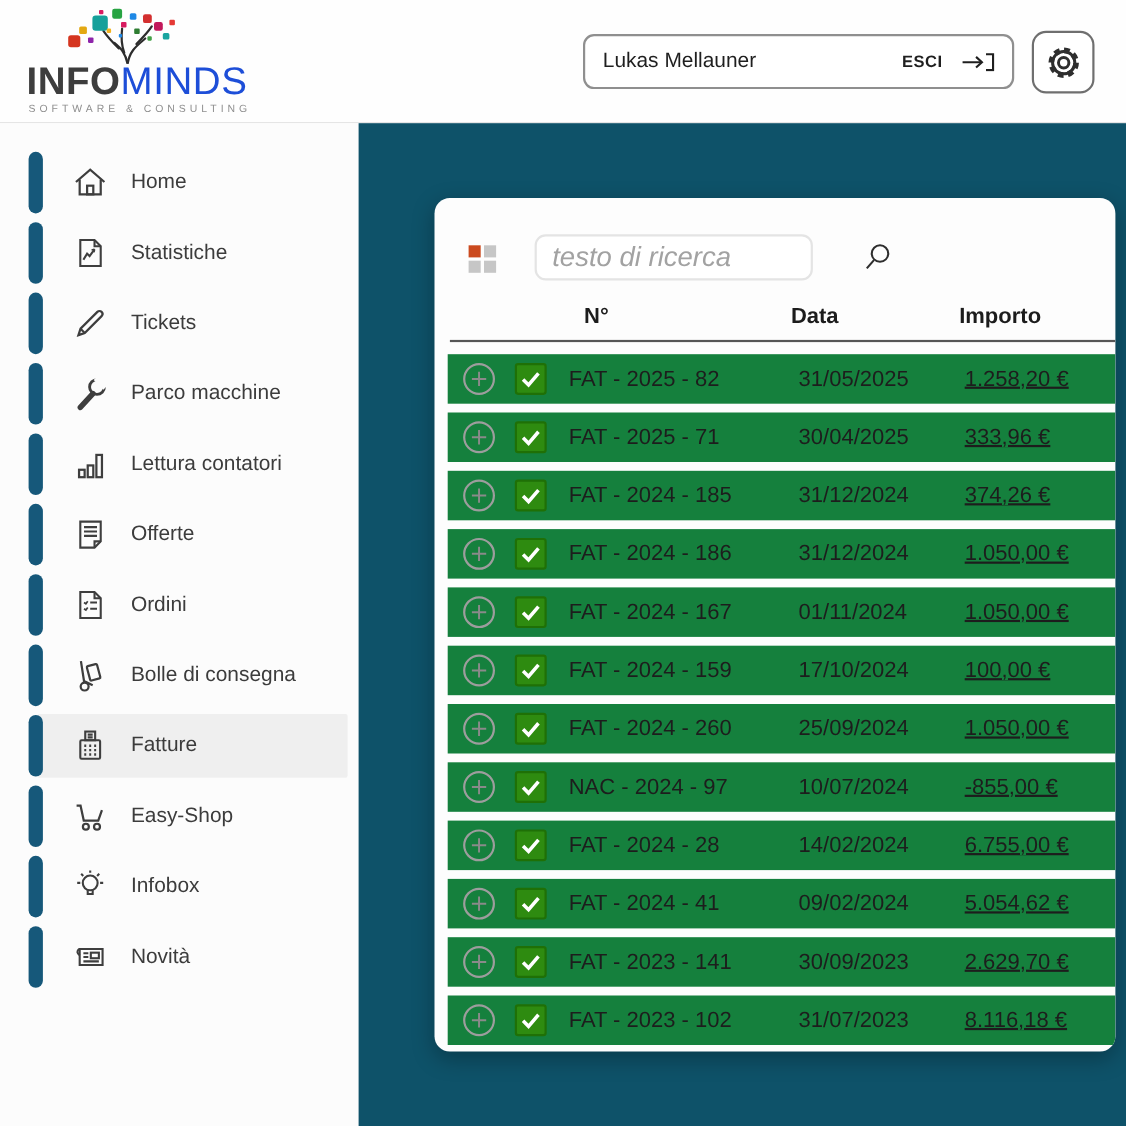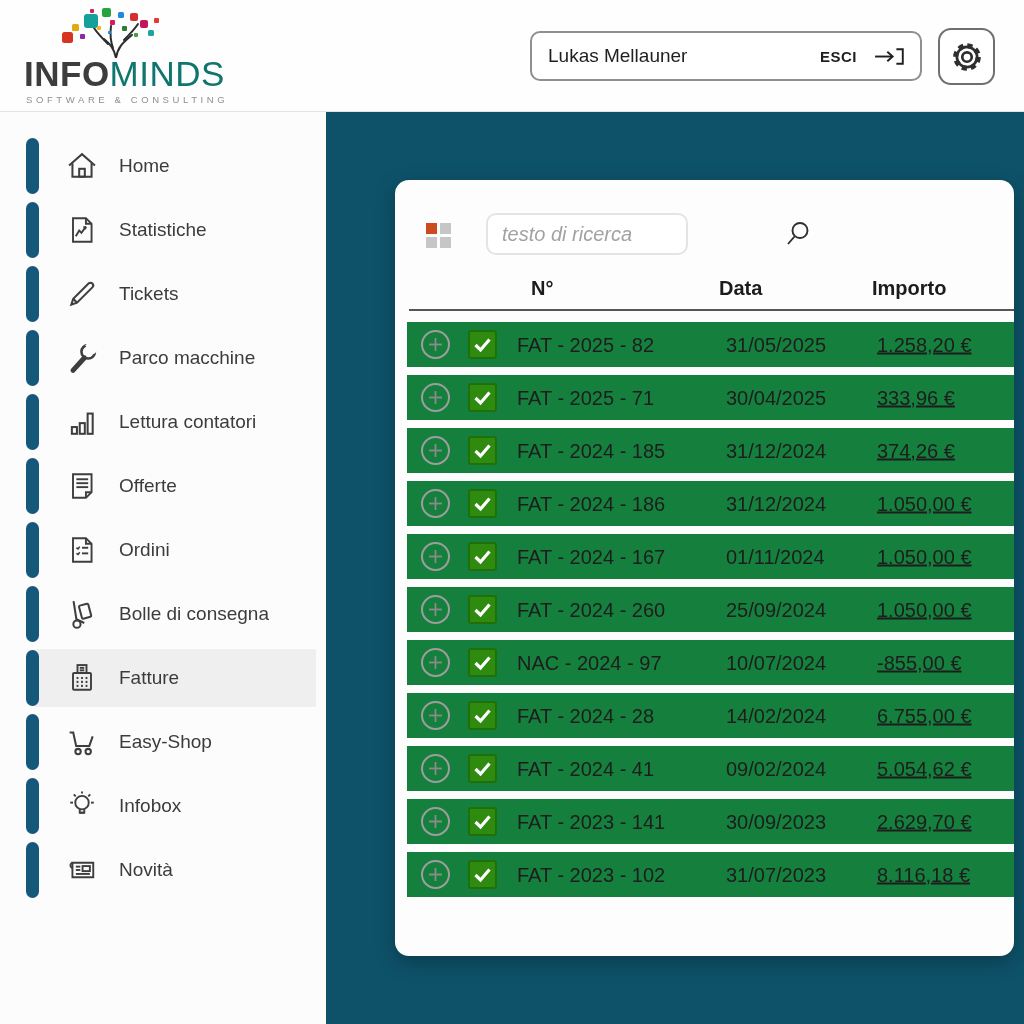--- a/index.html
+++ b/index.html
@@ -13,21 +13,21 @@
 
   
   .header {
     height:112px; background:#fefefe; position:relative; flex:0 0 112px;
     border-bottom:1px solid #e3e3e3;
   }
   .logo { position:absolute; left:22px; top:6px; width:196px; height:100px; }
   .logo-tree { position:absolute; left:28px; top:0; }
   .logo-text { position:absolute; left:2px; top:48px; font-size:35px; letter-spacing:.5px; white-space:nowrap; }
   .logo-text .bold { font-weight:700; color:#3d3d3d; }
-  .logo-text .light { font-weight:400; color:#0f766e; }
+  .logo-text .light { font-weight:400; color:#1d4ed8; }
   .logo-tagline { position:absolute; left:4px; top:88px; font-size:9.5px; letter-spacing:3.6px; color:#8f8f8f; white-space:nowrap; }
 
   .userbox {
     position:absolute; left:530px; top:31px; width:392px; height:50px;
     border:2px solid #8f8f8f; border-radius:10px; background:#fff;
     display:flex; align-items:center; padding:0 14px 0 16px; cursor:pointer;
   }
   .user-name { font-size:19px; color:#1f1f1f; flex:1; }
   .logout { display:flex; align-items:center; gap:17px; cursor:pointer; }
   .logout-label { font-size:15px; font-weight:600; color:#1f1f1f; letter-spacing:.5px; }
@@ -63,23 +63,23 @@
     background:#fdfdfd; border-radius:14px; box-shadow:0 6px 20px rgba(0,0,0,.28);
     overflow:hidden;
   }
   .toolbar { position:absolute; left:0; top:0; width:100%; height:100px; }
   .grid-icon { position:absolute; left:31px; top:43px; width:25px; height:25px;
     display:grid; grid-template-columns:11px 11px; grid-template-rows:11px 11px; gap:3px; cursor:pointer; }
   .grid-icon span { display:block; }
   .grid-sq-red { background:#CB4A1E; }
   .grid-sq-gray { background:#c6c6c6; }
   .search-input {
-    position:absolute; left:91px; top:33px; width:202px; height:42px;
+    position:absolute; left:91px; top:33px; width:253px; height:42px;
     border:2px solid #e4e4e4; border-radius:10px; padding:0 14px;
-    font-size:20px; font-family:inherit; color:#444; background:#fff; outline:none;
+    font-size:25px; font-family:inherit; color:#444; background:#fff; outline:none;
   }
   .search-input::placeholder { color:#a2a2a2; font-style:italic; }
   .search-btn { position:absolute; left:388px; top:39px; width:30px; height:30px; cursor:pointer;
     background:none; border:none; padding:0; }
 
   .thead { position:absolute; top:97px; left:0; width:100%; height:32px;
     font-size:20px; font-weight:600; color:#1c1c1c; }
   .th-num { position:absolute; left:136px; }
   .th-date { position:absolute; left:324px; }
   .th-amount { position:absolute; left:477px; }
@@ -434,20 +434,36 @@
                 <span style="width:25px;height:25px;display:inline-block"><svg viewBox="0 0 25 25" fill="none" stroke="#8a8a8a" stroke-width="1.8">
                     <line x1="12.5" y1="6" x2="12.5" y2="19"></line>
                     <line x1="6" y1="12.5" x2="19" y2="12.5"></line>
                   </svg></span>
               </button>
               <span class="checkbox">
                 <span style="width:25px;height:25px;display:inline-block"><svg viewBox="0 0 25 25" fill="none" stroke="#ffffff" stroke-width="3.2">
                     <polyline points="5.5,13 10.5,18 19.5,7.5"></polyline>
                   </svg></span>
               </span>
+              <span class="cell cell-num">FAT - 2024 - 159</span>
+              <span class="cell cell-date">17/10/2024</span>
+              <span class="cell cell-amount">100,00 €</span>
+            </div>
+            <div class="row">
+              <button class="expand">
+                <span style="width:25px;height:25px;display:inline-block"><svg viewBox="0 0 25 25" fill="none" stroke="#8a8a8a" stroke-width="1.8">
+                    <line x1="12.5" y1="6" x2="12.5" y2="19"></line>
+                    <line x1="6" y1="12.5" x2="19" y2="12.5"></line>
+                  </svg></span>
+              </button>
+              <span class="checkbox">
+                <span style="width:25px;height:25px;display:inline-block"><svg viewBox="0 0 25 25" fill="none" stroke="#ffffff" stroke-width="3.2">
+                    <polyline points="5.5,13 10.5,18 19.5,7.5"></polyline>
+                  </svg></span>
+              </span>
               <span class="cell cell-num">FAT - 2024 - 260</span>
               <span class="cell cell-date">25/09/2024</span>
               <span class="cell cell-amount">1.050,00 €</span>
             </div>
             <div class="row">
               <button class="expand">
                 <span style="width:25px;height:25px;display:inline-block"><svg viewBox="0 0 25 25" fill="none" stroke="#8a8a8a" stroke-width="1.8">
                     <line x1="12.5" y1="6" x2="12.5" y2="19"></line>
                     <line x1="6" y1="12.5" x2="19" y2="12.5"></line>
                   </svg></span>

